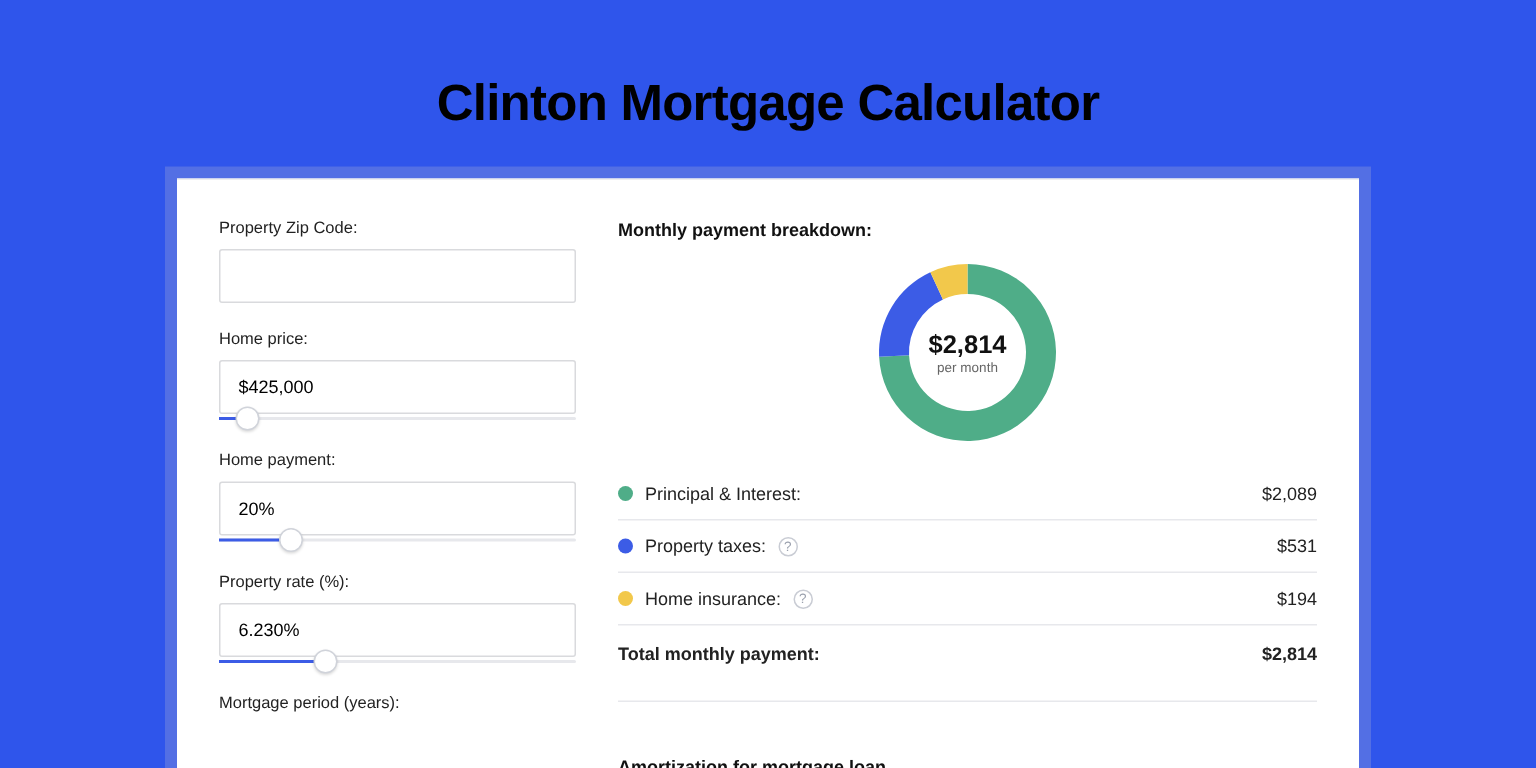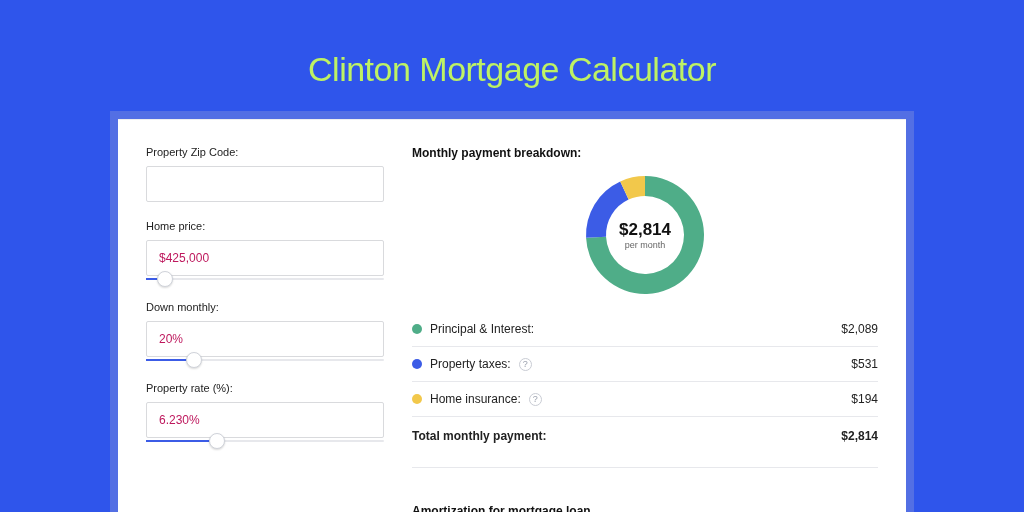--- a/index.html
+++ b/index.html
@@ -5,23 +5,23 @@
   * { box-sizing: border-box; }
   html, body { margin:0; padding:0; }
   body {
     width:1024px;
     height:512px;
     background:#2F55EB;
     font-family:-apple-system, BlinkMacSystemFont, "Segoe UI", Arial, sans-serif;
     overflow:hidden;
   }
   .page-title {
-    color:#bef264;
+    color:#000000;
     text-align:center;
-    font-weight:400;
+    font-weight:700;
     font-size:34px;
     margin:50px 0 30px 0;
     letter-spacing:-0.5px;
   }
   .panel {
     background:#fff;
     width:788px;
     margin:0 auto;
     border-top:1px solid #eee;
     box-shadow:0 0 0 8px #536FE4;
@@ -33,21 +33,21 @@
   .left { width:238px; flex:0 0 238px; }
   .lbl { font-size:11px; color:#222; display:block; margin-bottom:8px; }
   .field {
     width:100%;
     border:1px solid #D9DADD;
     background:#fff;
     border-radius:2px;
     height:36px;
     padding:0 12px;
     font-size:12px;
-    color:#be185d;
+    color:#000000;
   }
   .group { margin-bottom:18px; }
   .slider-wrap { position:relative; height:8px; margin-top:-1px; }
   .slider-track { height:2px; background:#E7E8EC; border-radius:2px; position:relative; top:3px;}
   .slider-track .fill { position:absolute; left:0; top:0; height:2px; background:#3C5CE6; }
   .slider-thumb {
     position:absolute; top:-4px; width:16px; height:16px; border-radius:50%;
     background:#fff; border:1px solid #d0d3da; box-shadow:0 1px 2px rgba(0,0,0,0.15);
   }
   .dp-row { display:flex; gap:10px; }
@@ -107,21 +107,21 @@
       <input class="field" value="$425,000" style="">
       <div class="slider-wrap">
         <div class="slider-track">
             <div class="fill" id="hp-fill" style="width: 8%;"></div>
           </div>
         <div class="slider-thumb" id="hp-thumb" style="left: calc(8% - 8px);"></div>
       </div>
     </div>
 
     <div class="group">
-      <label class="lbl">Down monthly:</label>
+      <label class="lbl">Home payment:</label>
       <div class="dp-row">
         <input class="field" value="20%" style="">
       </div>
       <div class="slider-wrap">
         <div class="slider-track">
             <div class="fill" id="dp-fill" style="width: 20%;"></div>
           </div>
         <div class="slider-thumb" id="dp-thumb" style="left: calc(20% - 8px);"></div>
       </div>
     </div>
@@ -131,20 +131,21 @@
       <input class="field" value="6.230%" style="">
       <div class="slider-wrap">
         <div class="slider-track">
             <div class="fill" id="ir-fill" style="width: 30%;"></div>
           </div>
         <div class="slider-thumb" id="ir-thumb" style="left: calc(30% - 8px);"></div>
       </div>
     </div>
 
     <div class="group" style="margin-bottom:8px;">
+      <label class="lbl">Mortgage period (years):</label>
     </div>
 
   </div>
 
   <div class="right">
     <p class="sect-title">Monthly payment breakdown:</p>
 
     <div class="donut-wrap">
       <div class="donut">
         <svg id="donut-svg" width="122" height="122" viewBox="0 0 122 122">

